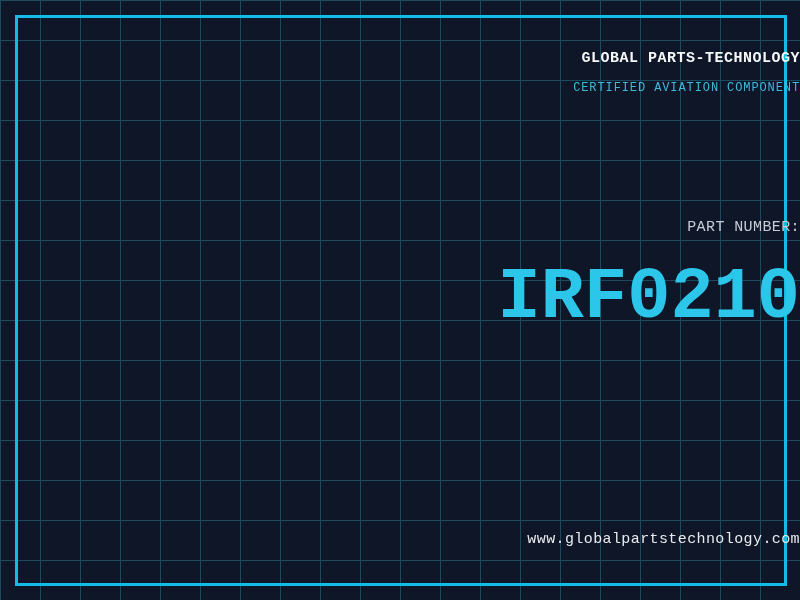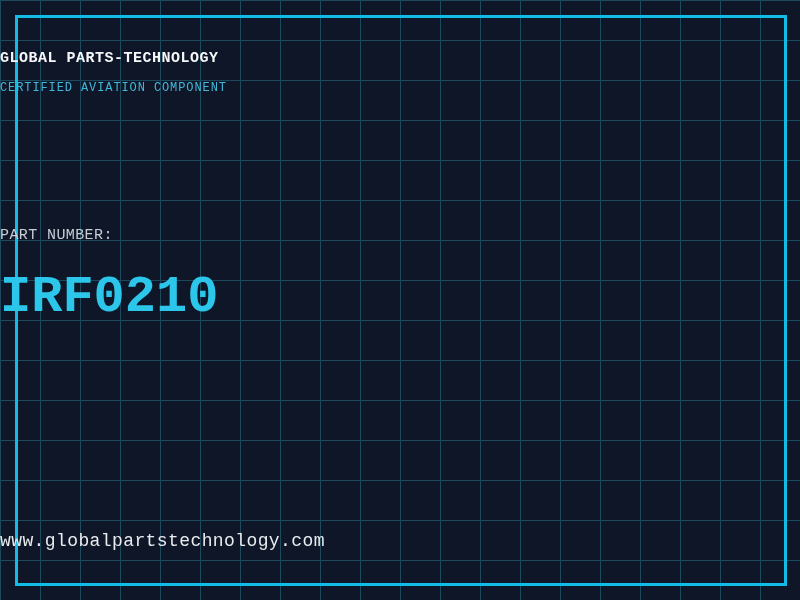--- a/index.html
+++ b/index.html
@@ -36,53 +36,53 @@
     left: 15px;
     top: 15px;
     right: 13px;
     bottom: 14px;
     border: 3px solid var(--frame);
   }
   .text-line {
     position: absolute;
     left: 0;
     right: 0;
-    text-align: left;
+    text-align: right;
     white-space: nowrap;
   }
   .title {
     top: 50px;
     font-size: 15px;
     font-weight: bold;
     letter-spacing: 0.5px;
     color: var(--title);
   }
   .subtitle {
     top: 81px;
     font-size: 12px;
     letter-spacing: 0.9px;
     color: var(--subtitle);
   }
   .part-label {
-    top: 227px;
+    top: 219px;
     font-size: 15px;
     letter-spacing: 0.4px;
     color: var(--part-label);
   }
   .part-number {
     top: 262px;
-    font-size: 52px;
+    font-size: 72px;
     line-height: 72px;
     font-weight: bold;
     letter-spacing: 0px;
     color: var(--part-number);
   }
   .url {
     top: 531px;
-    font-size: 18px;
+    font-size: 15px;
     letter-spacing: 0.4px;
     color: var(--url);
   }
 </style>
 </head>
 <body>
 
 <div class="plate">
   <div class="frame"></div>
 

